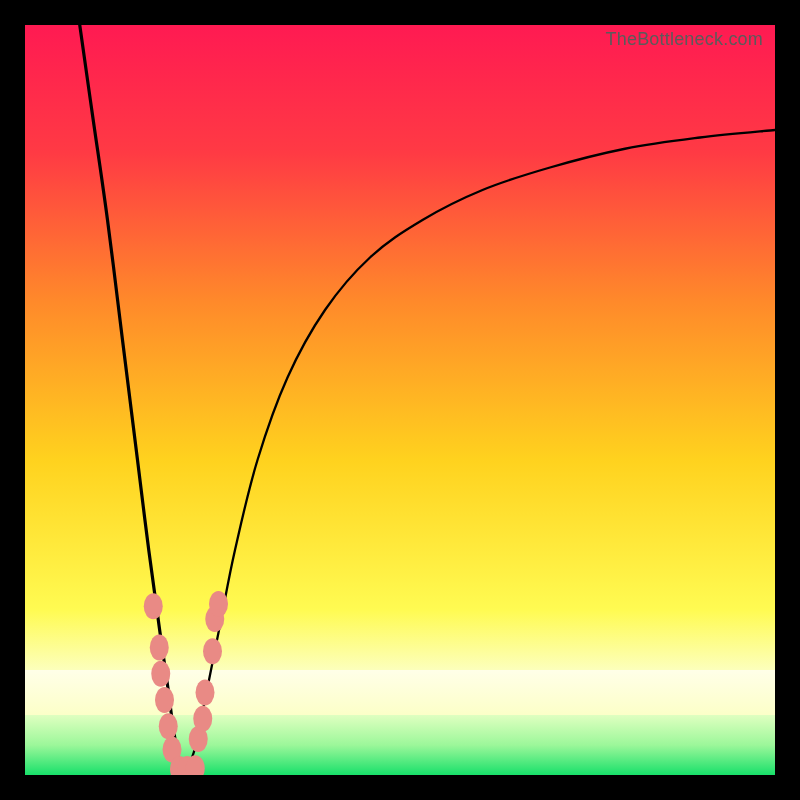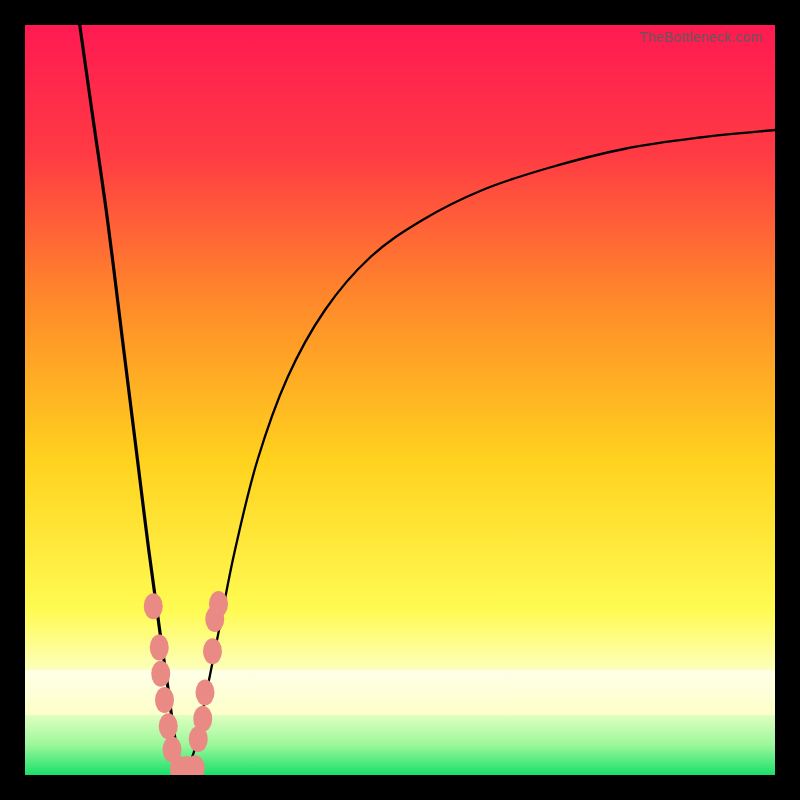--- a/index.html
+++ b/index.html
@@ -13,21 +13,21 @@
   }
   .plot {
     position: absolute;
     left: 0; top: 0;
     width: 750px; height: 750px;
   }
   .attribution {
     position: absolute;
     top: 4px; right: 12px;
     color: #5b5b5b;
-    font-size: 14px;
+    font-size: 18px;
     font-weight: 500;
     letter-spacing: 0.2px;
   }
 </style>
 </head>
 <body>
 
 <div class="frame">
   <svg class="plot" viewBox="0 0 750 750">
     <defs>

